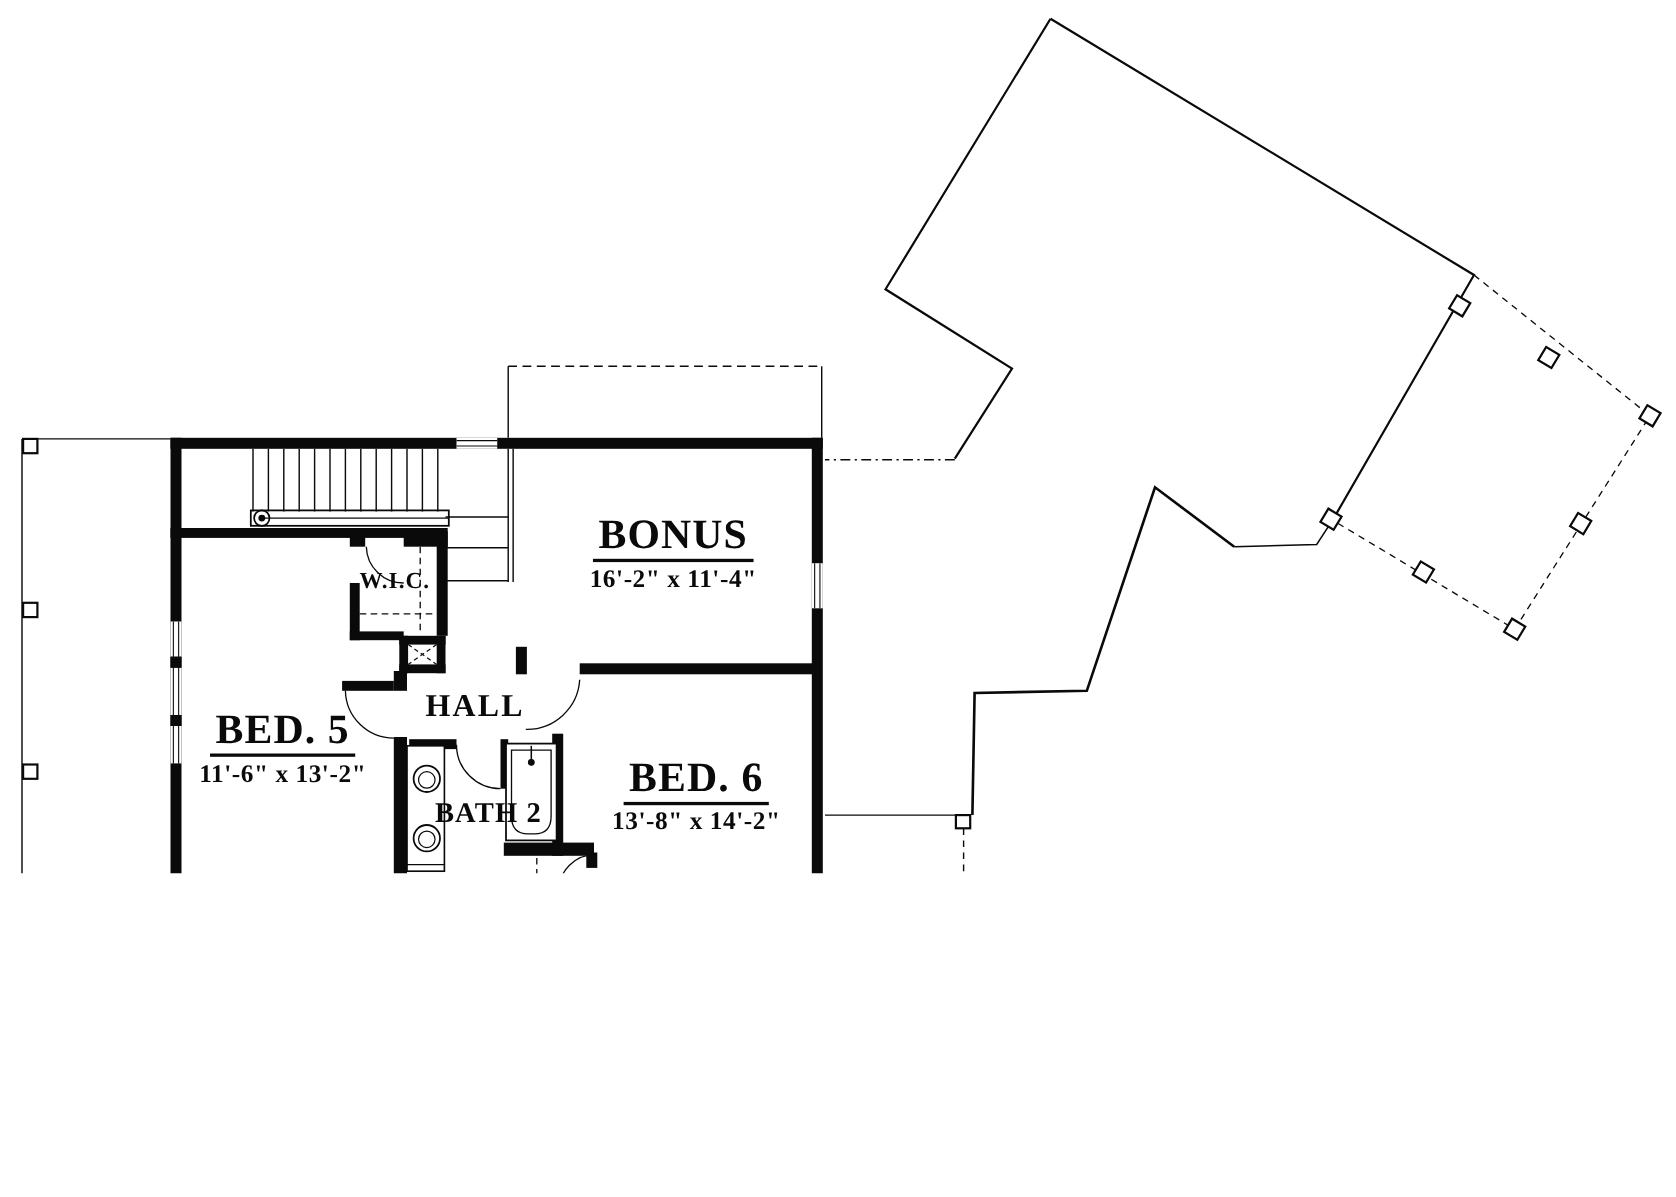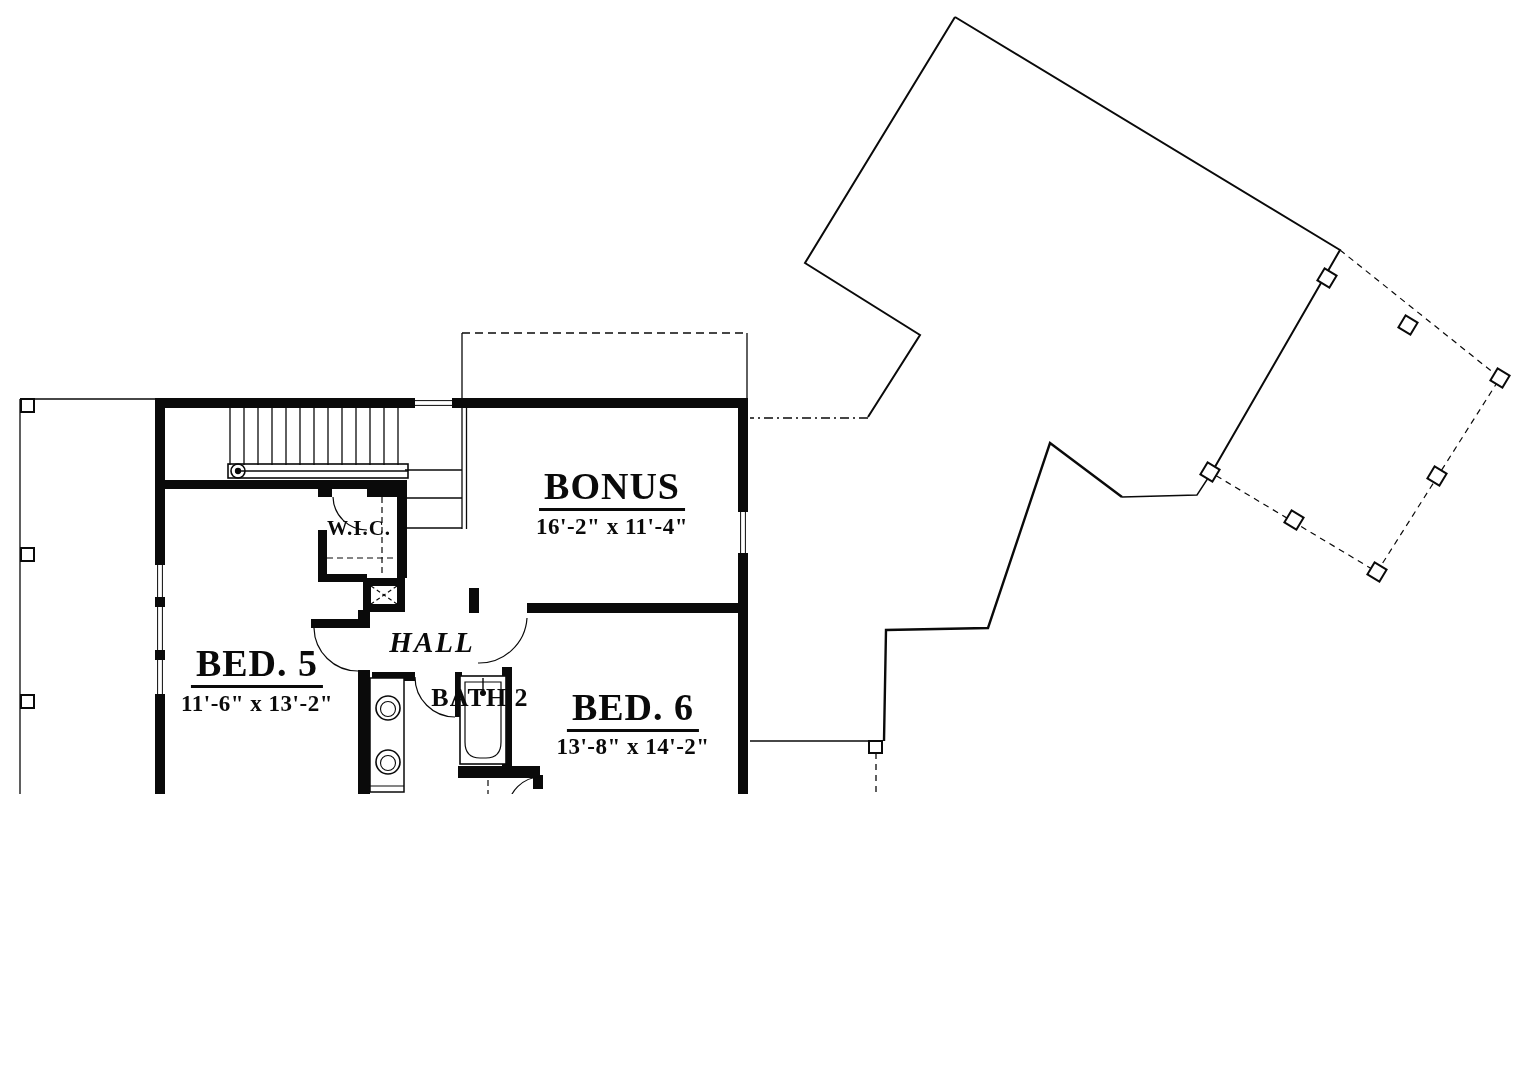--- a/index.html
+++ b/index.html
@@ -249,17 +249,17 @@
 
 <div class="label room-name u" style="left:612px;top:489px;">BONUS</div>
 <div class="label room-dims" style="left:612px;top:526px;">16'-2" x 11'-4"</div>
 
 <div class="label room-name u" style="left:257px;top:666px;">BED. 5</div>
 <div class="label room-dims" style="left:257px;top:703px;">11'-6" x 13'-2"</div>
 
 <div class="label room-name u" style="left:633px;top:710px;">BED. 6</div>
 <div class="label room-dims" style="left:633px;top:746px;">13'-8" x 14'-2"</div>
 
-<div class="label hall-label" style="left:432px;top:642px;font-style:italic;">HALL</div>
-<div class="label bath-label" style="left:444px;top:698px;margin-left:36px;">BATH 2</div>
+<div class="label hall-label" style="left:432px;top:642px;">HALL</div>
+<div class="label bath-label" style="left:444px;top:739px;">BATH 2</div>
 <div class="label wic-label" style="left:359px;top:528px;">W.I.C.</div>
 
 </div>
 
 </body></html>

